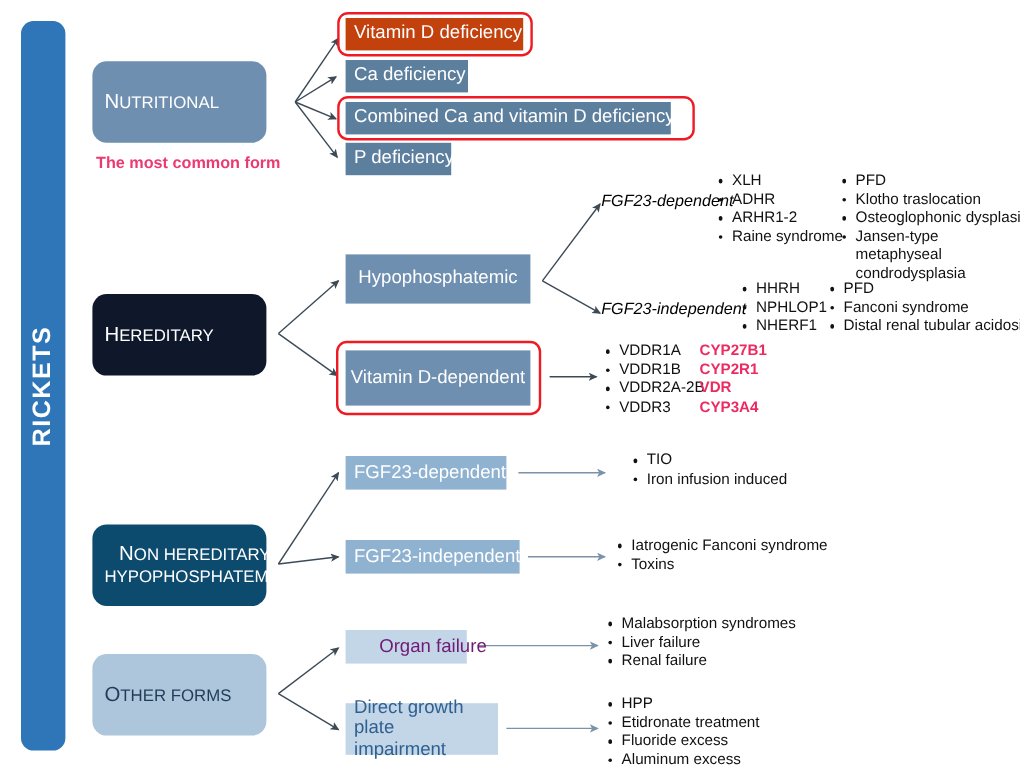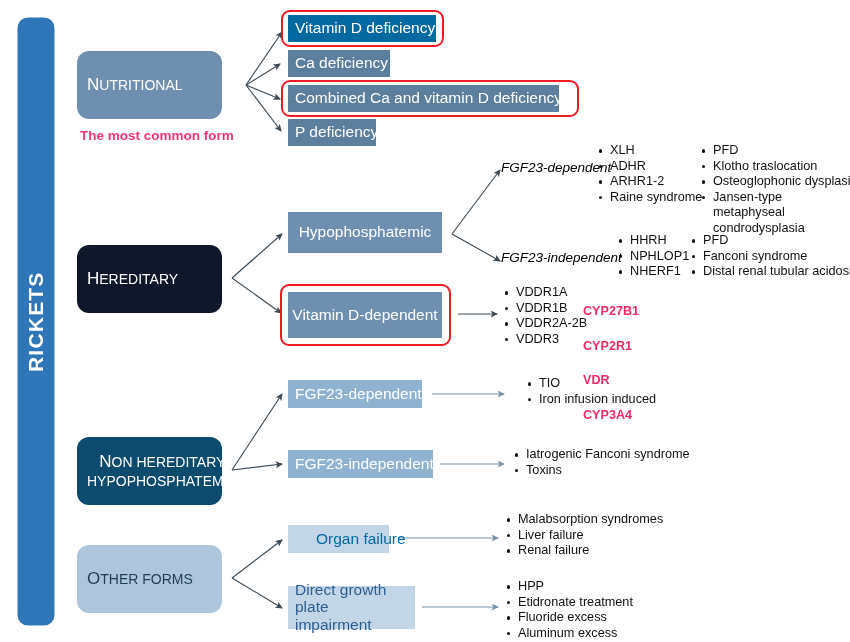--- a/index.html
+++ b/index.html
@@ -50,32 +50,32 @@
   .lvl2{
     position:absolute;
     display:flex;align-items:center;
     box-sizing:border-box;
     padding:2px 7px 3px 7px;
     color:#ffffff;
     font-size:15.5px;
     line-height:1.12;
     white-space:nowrap;
   }
-  .n-vitd    {left:288px;top:15px;  width:148px;height:27px;background:#0369a1;}
+  .n-vitd    {left:288px;top:15px;  width:148px;height:27px;background:#c2410c;}
   .n-ca      {left:288px;top:50px;  width:102px;height:27px;background:#5d7f9e;}
   .n-combined{left:288px;top:85px;  width:271px;height:27px;background:#5d7f9e;}
   .n-p       {left:288px;top:119px; width:88px; height:27px;background:#5d7f9e;}
 
   .h-hypo    {left:288px;top:212px; width:154px;height:41px;background:#6e8faf;justify-content:center;}
   .h-vitdep  {left:288px;top:292px; width:154px;height:46px;background:#6e8faf;justify-content:center;}
 
   .nh-dep    {left:288px;top:380px; width:134px;height:28px;background:#8fb2d0;}
   .nh-indep  {left:288px;top:450px; width:145px;height:28px;background:#8fb2d0;}
 
-  .of-organ  {left:288px;top:525px; width:101px;height:28px;background:#c3d6e8;color:#0369a1;padding-left:28px;}
+  .of-organ  {left:288px;top:525px; width:101px;height:28px;background:#c3d6e8;color:#701a75;padding-left:28px;}
   .of-growth {left:288px;top:586px; width:127px;height:43px;background:#c3d6e8;color:#2e6090;
               white-space:normal;align-items:center;line-height:1.12;}
 
   
   .redbox{
     position:absolute;
     border:2.5px solid #ee1b24;
     border-radius:9px;
     box-sizing:border-box;
     pointer-events:none;
@@ -110,21 +110,21 @@
     content:"";position:absolute;left:2px;top:6.2px;
     width:3.4px;height:3.4px;border-radius:50%;background:#111111;
   }
 
   .bl-dep-a  {left:597px;top:143px;width:112px;}
   .bl-dep-b  {left:700px;top:143px;width:152px;}
   .bl-indep-a{left:617px;top:233px;width:90px;}
   .bl-indep-b{left:690px;top:233px;width:165px;}
   .bl-vitdep {left:503px;top:285px;width:118px;}
   .bl-genes  {left:583px;top:285px;width:120px;color:#ec2b62;font-weight:bold;font-size:12.6px;}
-  .bl-genes .gi{line-height:15.6px;white-space:nowrap;margin-top:19px;}
+  .bl-genes .gi{line-height:15.6px;white-space:nowrap;}
   .bl-tio    {left:526px;top:376px;width:170px;}
   .bl-tox    {left:513px;top:447px;width:180px;}
   .bl-organ  {left:505px;top:512px;width:180px;}
   .bl-growth {left:505px;top:579px;width:180px;}
 
   
   #wires{position:absolute;left:0;top:0;width:850px;height:642px;pointer-events:none;}
 </style>
 </head>
 <body>

